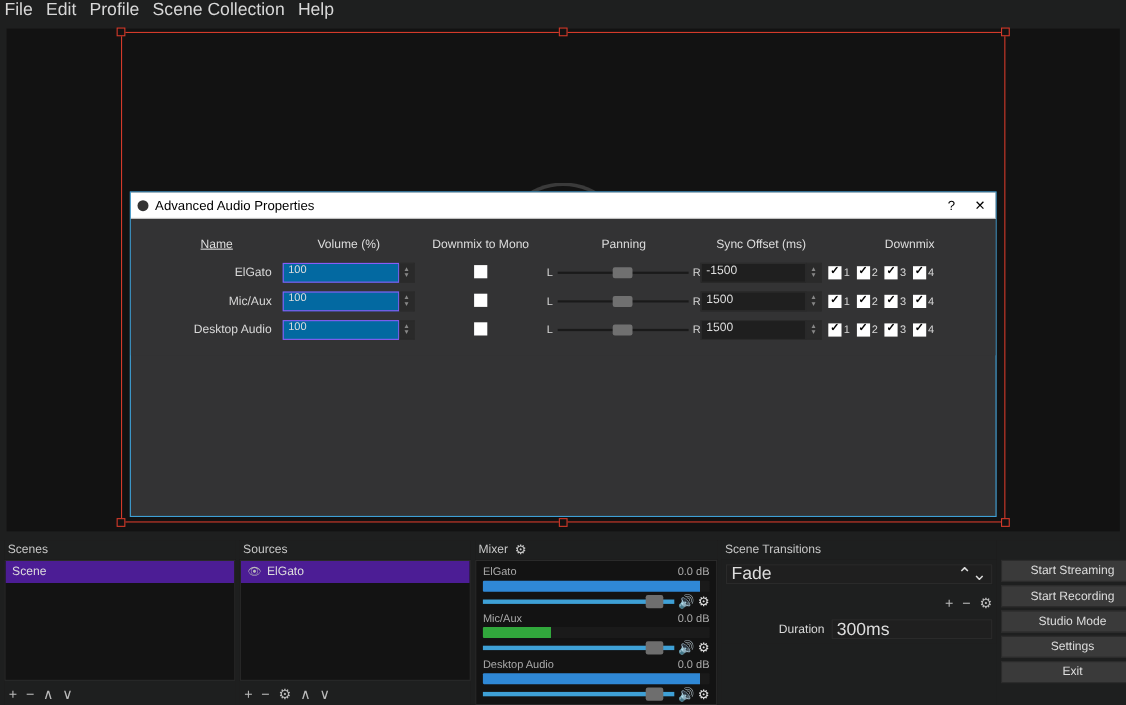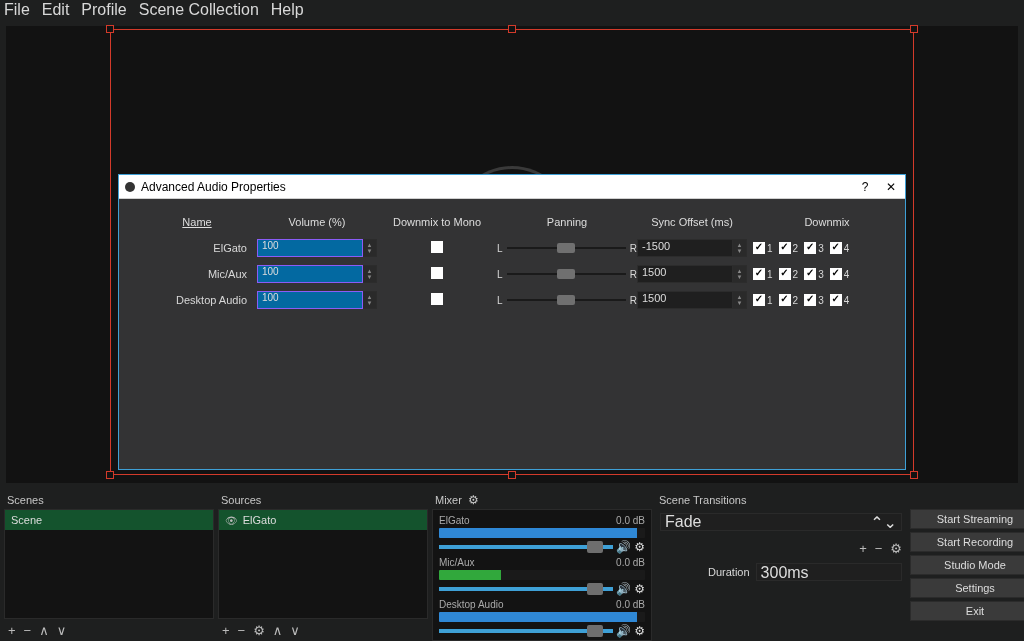--- a/index.html
+++ b/index.html
@@ -45,21 +45,21 @@
 
   .tracks { display:flex; gap:6px; font-size:10px; align-items:center; padding-left:6px; }
   .trk { display:flex; align-items:center; gap:2px; }
 
   
   .docks { position:absolute; left:0; right:0; bottom:0; height:150px; display:grid; grid-template-columns:210px 210px 220px 250px 130px; gap:4px; padding:0 4px 4px 4px; background:#1e1f1f; }
   .panel { background:#1e1f1f; display:flex; flex-direction:column; }
   .panel-title { font-size:11px; color:#c7c7c7; padding:2px 3px; height:18px; display:flex; align-items:center; gap:6px; background:#1e1f1f;text-align:center; }
   .panel-title .gear { font-size:12px; }
   .panel-body { flex:1; background:#131313; border:1px solid #2a2a2a; position:relative; overflow:hidden; }
-  .list-item { font-size:11px; padding:4px 6px; background:#14532d; color:#ddd; }
+  .list-item { font-size:11px; padding:4px 6px; background:#4c1d95; color:#ddd; }
   .list-item.eye::before { content:"👁"; font-size:10px; margin-right:5px; color:#bbb; }
 
   .panel-foot { height:22px; display:flex; align-items:center; padding:0 4px; gap:8px; background:#1e1f1f; }
   .foot-icn { color:#bbb; font-size:13px; cursor:default; }
 
   
   .mixer-item { padding:3px 6px 0 6px; font-size:10px; }
   .mixer-top { display:flex; justify-content:space-between; color:#aaa; }
   .mixer-bar { height:10px; margin-top:2px; background:linear-gradient(to right,#2f88d6 0%,#2f88d6 96%,#1a1a1a 96%); position:relative; border-radius:1px; }
   .mixer-bar.green { background:linear-gradient(to right,#31a83c 0%,#31a83c 30%,#1a1a1a 30%); }

